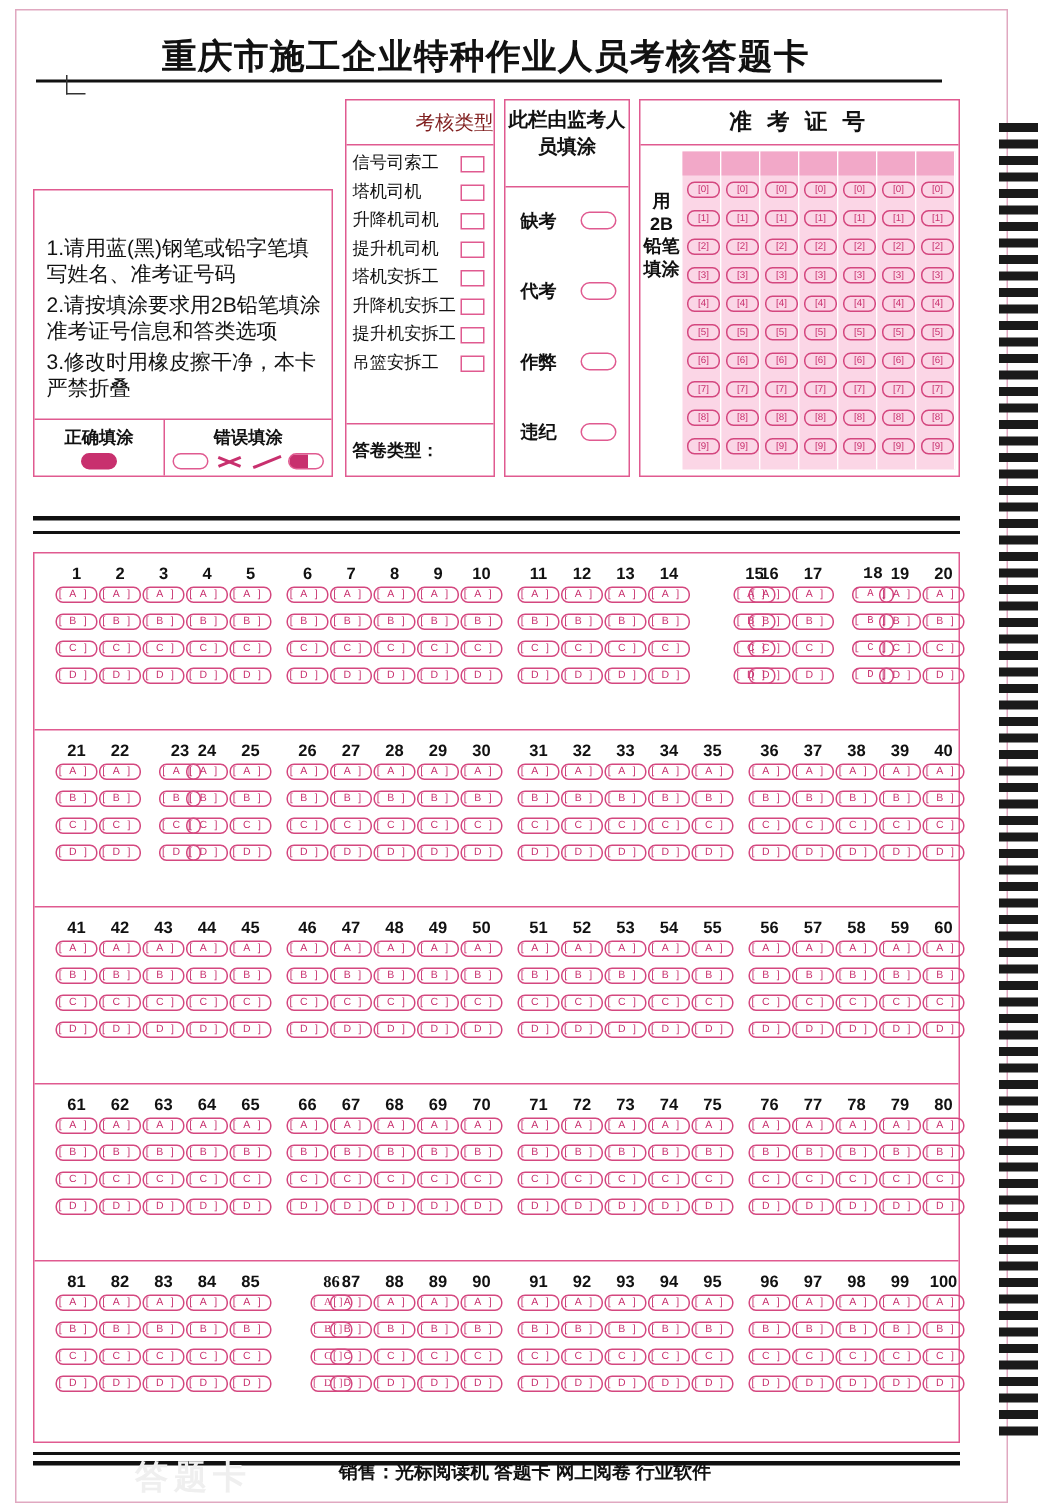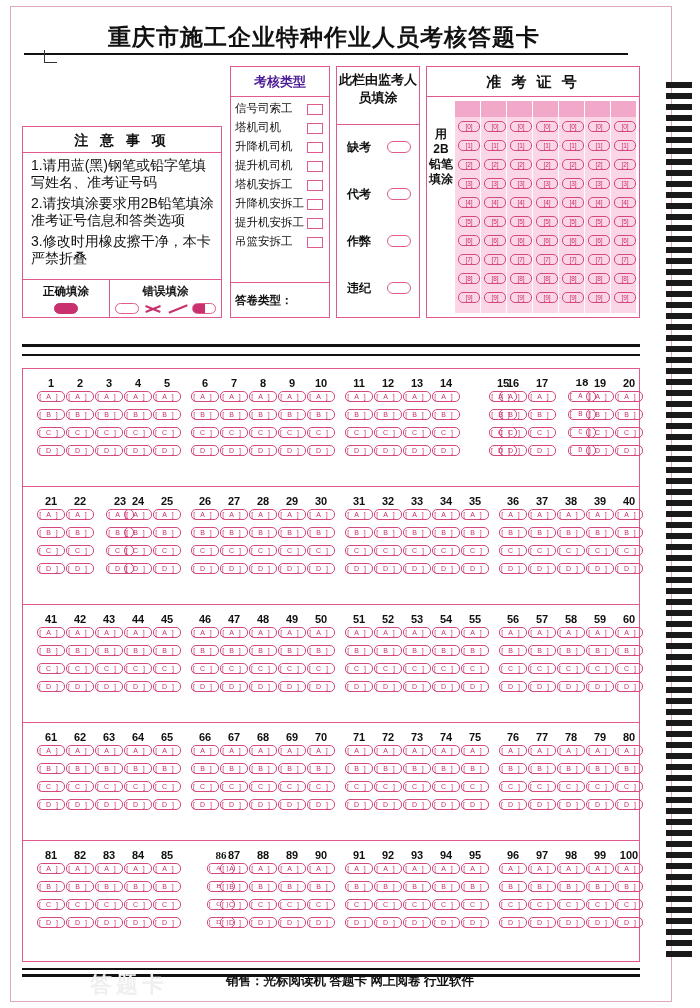--- a/index.html
+++ b/index.html
@@ -42,21 +42,21 @@
   .ellipse.half{background:linear-gradient(90deg,#c8306e 0 55%, #fff 55% 100%);}
   .xmark{display:inline-block;width:22px;height:9px;position:relative;vertical-align:middle;}
   .xmark:before,.xmark:after{content:"";position:absolute;left:3px;top:4px;width:16px;height:1.6px;background:#c8306e;}
   .xmark:before{transform:rotate(22deg);}
   .xmark:after{transform:rotate(-22deg);}
   .sampleline{display:inline-block;width:22px;height:9px;position:relative;vertical-align:middle;}
   .sampleline:after{content:"";position:absolute;left:1px;top:4px;width:20px;height:1.6px;background:#c8306e;transform:rotate(-22deg);}
 
   
   .typebox{position:absolute;left:230px;top:66px;width:100px;height:252px;border:1.5px solid #e05a90;box-sizing:border-box;}
-  .typebox .hd{height:30px;line-height:30px;text-align:center;font-size:13px;font-weight:bold;color:#4c1d95;
+  .typebox .hd{height:30px;line-height:30px;text-align:right;font-size:13px;font-weight:normal;color:#7f1d1d;
         border-bottom:1.2px solid #e05a90;box-sizing:border-box;}
   .typebox .list{position:absolute;left:0;top:32px;width:100%;}
   .typebox .row{height:19px;position:relative;}
   .typebox .row span{position:absolute;left:4px;top:2px;font-size:11.5px;color:#111;}
   .typebox .row .bx{position:absolute;right:6px;top:5px;width:14px;height:9px;border:1.2px solid #e05a90;}
   .typebox .sep{position:absolute;left:0;bottom:34px;width:100%;height:1.2px;background:#e05a90;}
   .typebox .ans{position:absolute;left:4px;bottom:9px;font-size:11.5px;font-weight:bold;color:#111;}
 
   
   .supbox{position:absolute;left:336px;top:66px;width:84px;height:252px;border:1.5px solid #e05a90;box-sizing:border-box;}
@@ -185,21 +185,20 @@
       <div class="tick" style="top: 814px;"></div>
       <div class="tick" style="top: 825px;"></div>
       <div class="tick" style="top: 836px;"></div>
       <div class="tick" style="top: 847px;"></div>
       <div class="tick" style="top: 858px;"></div>
       <div class="tick" style="top: 869px;"></div>
     </div>
 
 
   <div class="notice">
-    <div class="hd">注 意 事 项</div>
     <div class="body">
       <p>1.请用蓝(黑)钢笔或铅字笔填写姓名、准考证号码</p>
       <p>2.请按填涂要求用2B铅笔填涂准考证号信息和答类选项</p>
       <p>3.修改时用橡皮擦干净，本卡严禁折叠</p>
     </div>
     <div class="footrow">
       <div class="fl">
         <div>正确填涂</div>
         <div style="margin-top:3px"><span class="ellipse fill"></span></div>
       </div>

